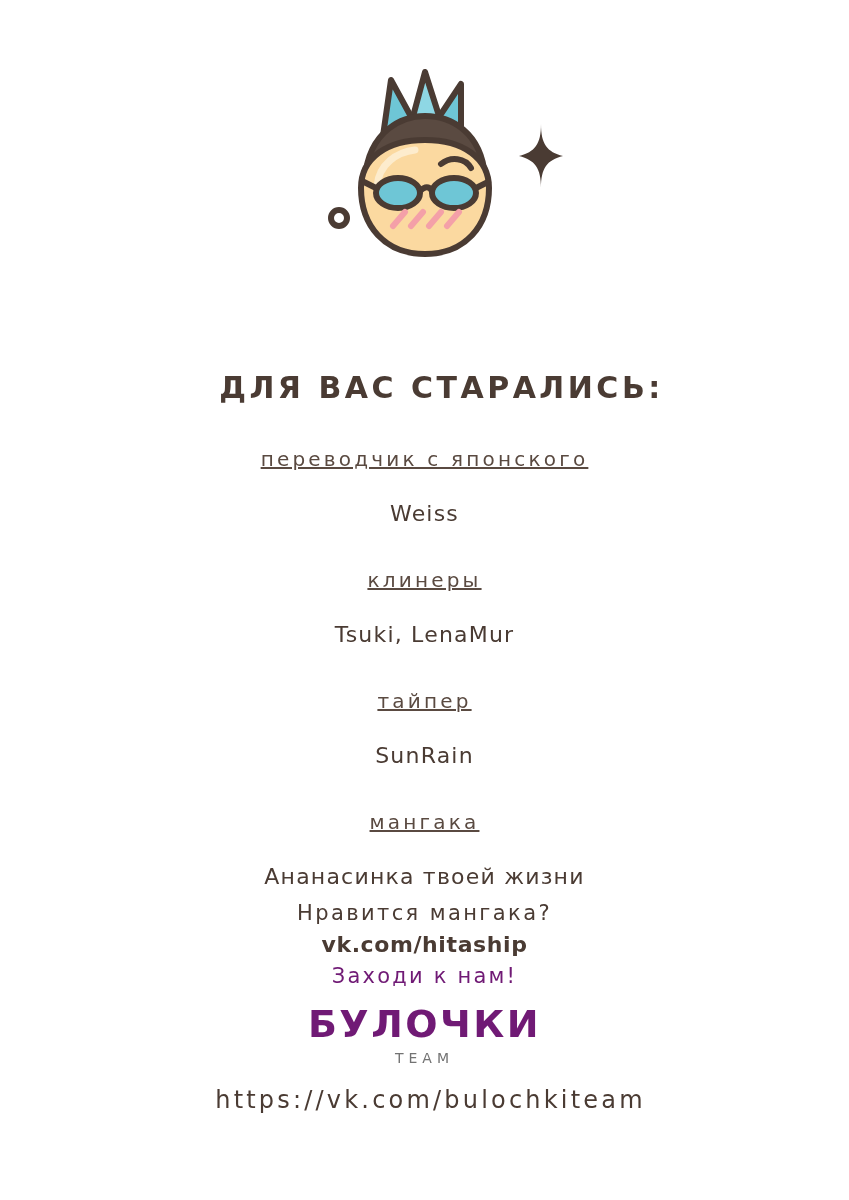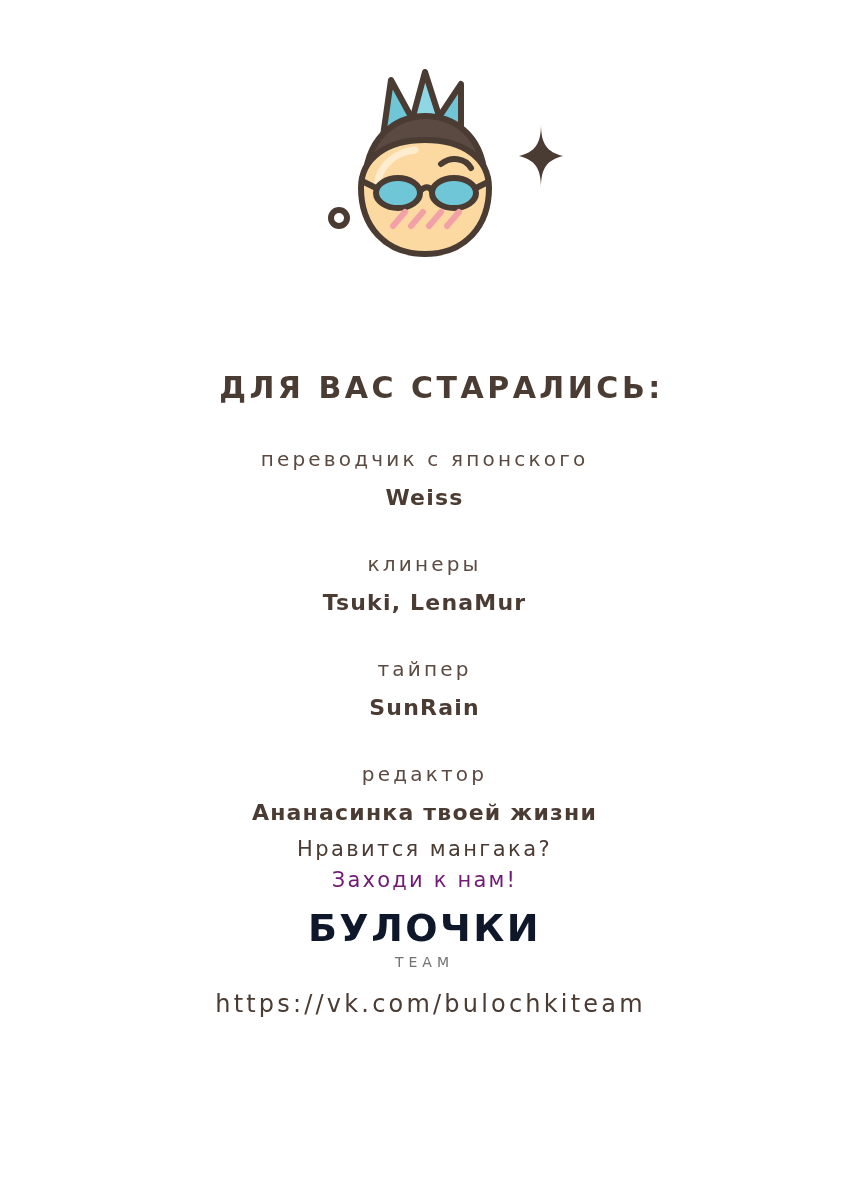--- a/index.html
+++ b/index.html
@@ -49,25 +49,26 @@
     letter-spacing: 3.5px;
     color: #4a3b33;
     padding-left: 34px;
   }
   .role {
     margin-top: 42px;
     font-size: 20px;
     font-weight: 400;
     letter-spacing: 3.2px;
     color: #5a4a41;
+    text-decoration: underline;
   }
   .names {
-    margin-top: 14px;
+    margin-top: 30px;
     font-size: 22px;
-    font-weight: 700;
+    font-weight: 400;
     letter-spacing: 1.2px;
     color: #4a3b33;
   }
 
   
   .promo {
     width: 100%;
     text-align: center;
   }
   .promo-line {
@@ -89,21 +90,21 @@
     margin-top: 7px;
     font-size: 21px;
     letter-spacing: 2.2px;
     color: #701a75;
   }
   .team-name {
     margin-top: 14px;
     font-size: 38px;
     font-weight: 700;
     letter-spacing: 2.5px;
-    color: #0f172a;
+    color: #701a75;
   }
   .team-sub {
     margin-top: 4px;
     font-size: 14px;
     letter-spacing: 5px;
     color: #737373;
   }
   .site-url {
     margin-top: 20px;
     font-size: 24px;
@@ -174,26 +175,27 @@
       <div class="role">клинеры</div>
       <div class="names">Tsuki, LenaMur</div>
     </div>
 
     <div>
       <div class="role">тайпер</div>
       <div class="names">SunRain</div>
     </div>
 
     <div>
-      <div class="role">редактор</div>
+      <div class="role">мангака</div>
       <div class="names">Ананасинка твоей жизни</div>
     </div>
   </div>
 
   <div class="promo">
     <div class="promo-line">Нравится мангака?</div>
+    <a class="promo-link" href="#">vk.com/hitaship</a>
     <div class="promo-line2">Заходи к нам!</div>
     <div class="team-name">БУЛОЧКИ</div>
     <div class="team-sub">TEAM</div>
     <a class="site-url" href="#">https://vk.com/bulochkiteam</a>
   </div>
 
 </div>
 
 </body></html>

